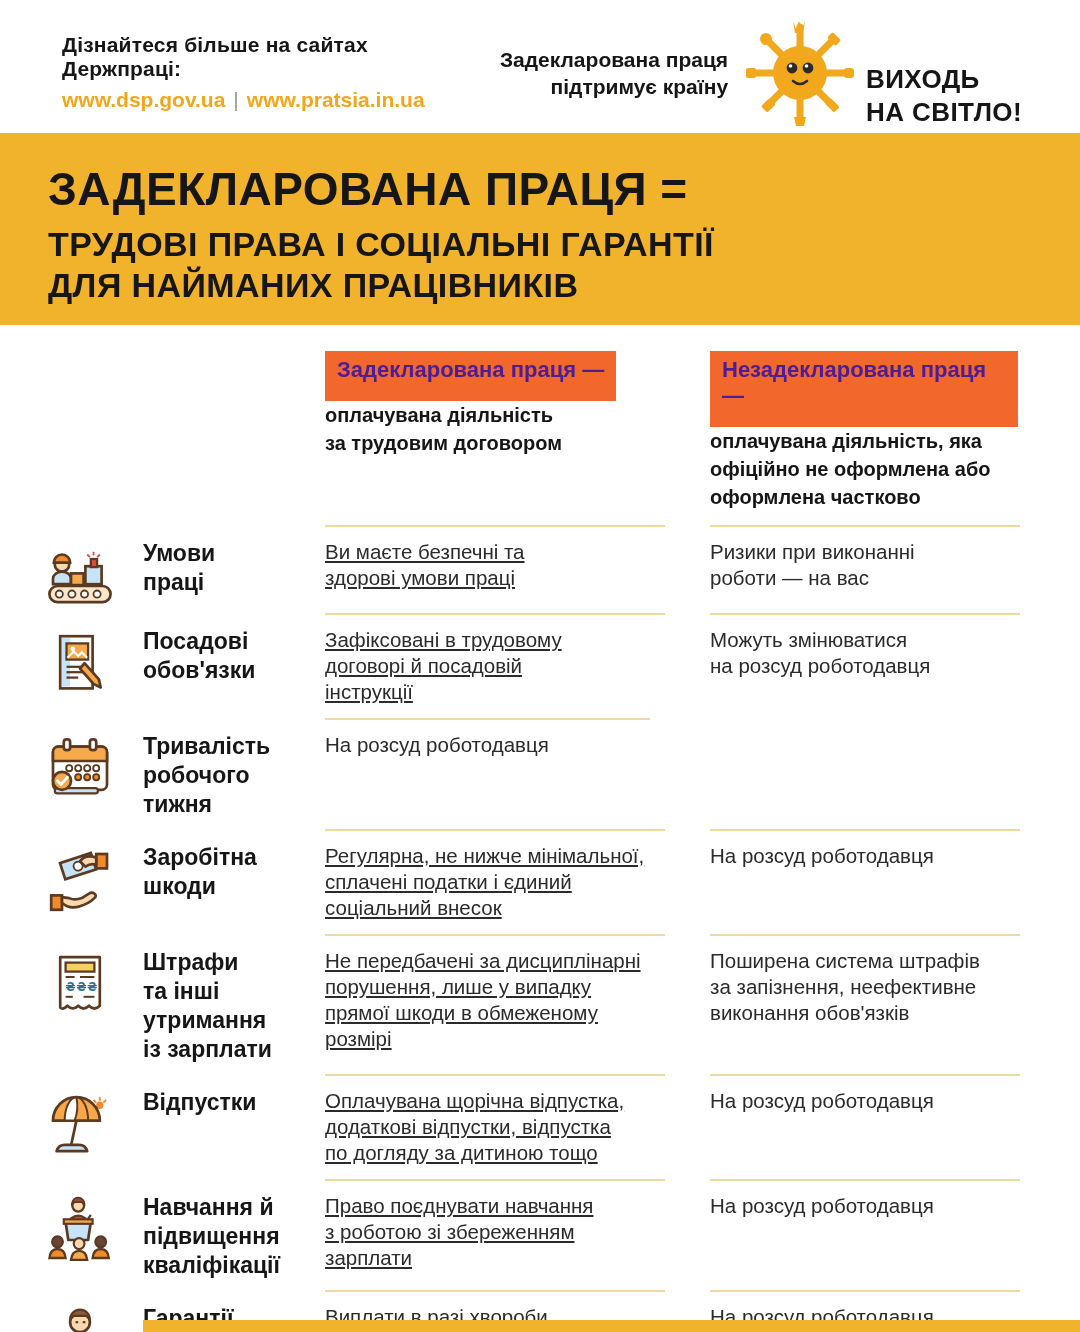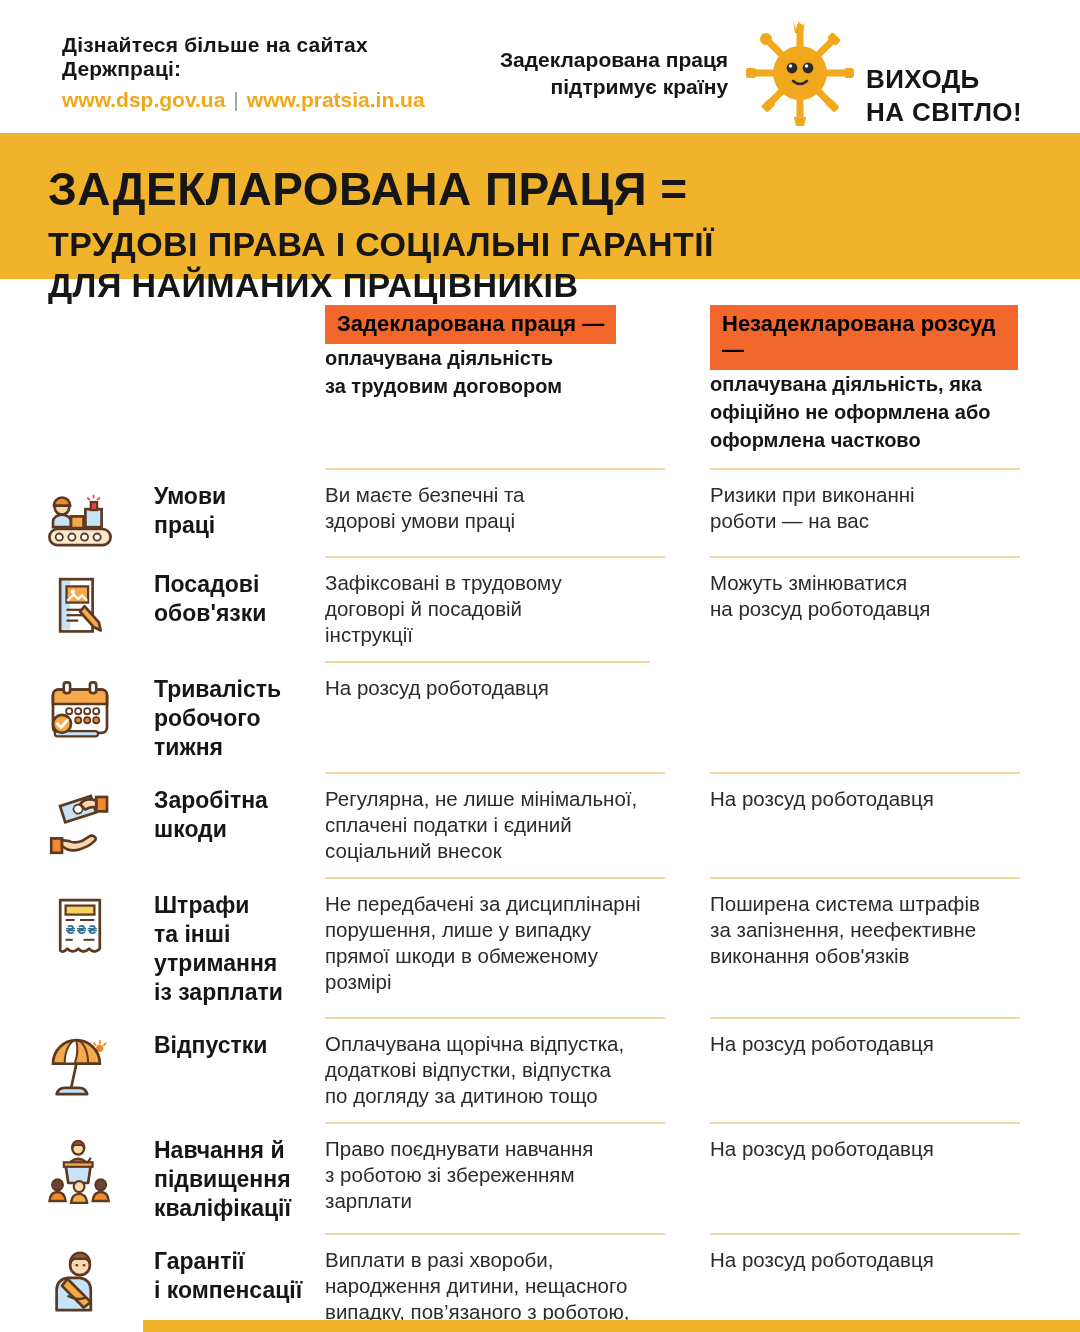--- a/index.html
+++ b/index.html
@@ -28,47 +28,47 @@
   .link-divider{color:#9a9a9a;font-weight:400;margin:0 8px;}
   .brand-group{margin-left:auto;display:flex;align-items:center;}
   .slogan{font-size:21px;line-height:27px;font-weight:700;text-align:right;}
   .logo-box{width:112px;height:112px;margin:0 10px 0 16px;flex:0 0 auto;}
   .campaign{font-size:26px;line-height:33px;font-weight:800;letter-spacing:.4px;margin-top:47px;}
 
   
   .banner{
     background:var(--yellow);
     padding:30px 48px 32px 48px;
-    height:146px;
+    height:192px;
   }
   .banner-title{font-size:46px;font-weight:800;letter-spacing:.5px;line-height:52px;}
   .banner-subtitle{font-size:34px;font-weight:800;letter-spacing:.4px;line-height:41px;margin-top:9px;}
 
   
   .grid-row{display:grid;grid-template-columns:143px 182px 385px 1fr;}
   .col-headers{margin-top:26px;}
   .chip{
-    display:inline-block;background:var(--orange);color:#000000;
-    font-size:22px;font-weight:700;padding:6px 12px 7px 12px;
+    display:inline-block;background:var(--orange);color:#4c1d95;
+    font-size:22px;font-weight:700;padding:6px 12px 18px 12px;
   }
   .col-desc{font-size:20px;font-weight:700;line-height:28px;color:var(--ink);}
   .cell-pad-r{padding-right:46px;}
   .cell-pad-r2{padding-right:62px;}
 
   .trow{display:grid;grid-template-columns:143px 182px 385px 1fr;margin-top:0;}
   .icon-cell{padding:16px 0 0 44px;}
   .icon-cell svg{width:72px;height:72px;display:block;}
   .label-cell{padding:14px 16px 10px 0;}
-  .row-label{font-size:23px;line-height:29px;font-weight:800;color:var(--ink);margin-left:11px;}
+  .row-label{font-size:23px;line-height:29px;font-weight:800;color:var(--ink);}
   .text-cell{
     border-top:2px solid var(--tan);
     padding:12px 0 13px 0;
     font-size:20.5px;line-height:26px;color:var(--body);
   }
-  .text-cell.declared{margin-right:45px;}
+  .text-cell.declared{margin-right:45px;text-decoration:underline;}
   .text-cell.undeclared{margin-right:60px;}
 
   
   .bottom-bar{
     position:absolute;left:143px;right:0;bottom:0;height:12px;
     background:var(--yellow);
   }
 </style>
 </head>
 <body>
@@ -129,21 +129,21 @@
 
 <div class="grid-row col-headers">
   <div></div>
     <div></div>
   <div class="cell-pad-r">
     <span class="chip">Задекларована праця —</span>
     <div class="col-desc pre">оплачувана діяльність
 за трудовим договором</div>
   </div>
   <div class="cell-pad-r2">
-    <span class="chip">Незадекларована розсуд —</span>
+    <span class="chip">Незадекларована праця —</span>
     <div class="col-desc pre">оплачувана діяльність, яка
 офіційно не оформлена або
 оформлена частково</div>
   </div>
 </div>
 
 <div id="table-body" style="margin-top:14px;">
   <div class="trow">
     <div class="icon-cell">
         <svg viewBox="0 0 80 80">
@@ -241,21 +241,21 @@
           <rect x="58" y="10" width="12" height="16" fill="#F08A2C" stroke="#5C3A21" stroke-width="3"></rect>
           <path d="M58 14 q-12 -4 -18 4 l6 6 q6 -4 12 -2 z" fill="#FBD9B0" stroke="#5C3A21" stroke-width="3" stroke-linejoin="round"></path>
           <rect x="8" y="56" width="12" height="16" fill="#F08A2C" stroke="#5C3A21" stroke-width="3"></rect>
           <path d="M20 64 q8 8 20 4 q10 -3 16 -9 q3 -3 0 -5 q-3 -2 -6 0 l-8 5 q-8 3 -14 0 l-8 -1 z" fill="#FBD9B0" stroke="#5C3A21" stroke-width="3" stroke-linejoin="round"></path>
         </svg>
       </div>
     <div class="label-cell">
         <div class="row-label pre">Заробітна
 шкоди</div>
       </div>
-    <div class="text-cell declared pre">Регулярна, не лише мінімальної,
+    <div class="text-cell declared pre">Регулярна, не нижче мінімальної,
 сплачені податки і єдиний
 соціальний внесок</div>
     <div class="text-cell undeclared pre">На розсуд роботодавця</div>
   </div>
 
   <div class="trow">
     <div class="icon-cell">
         <svg viewBox="0 0 80 80">
           <path d="M18 8 h44 v54 q-6 6 -12 0 q-6 6 -12 0 q-6 6 -12 0 q-5 5 -8 2 z" fill="#FFFFFF" stroke="#5C3A21" stroke-width="3" stroke-linejoin="round"></path>
           <rect x="24" y="14" width="32" height="10" fill="#F7D15E" stroke="#5C3A21" stroke-width="2.5"></rect>

